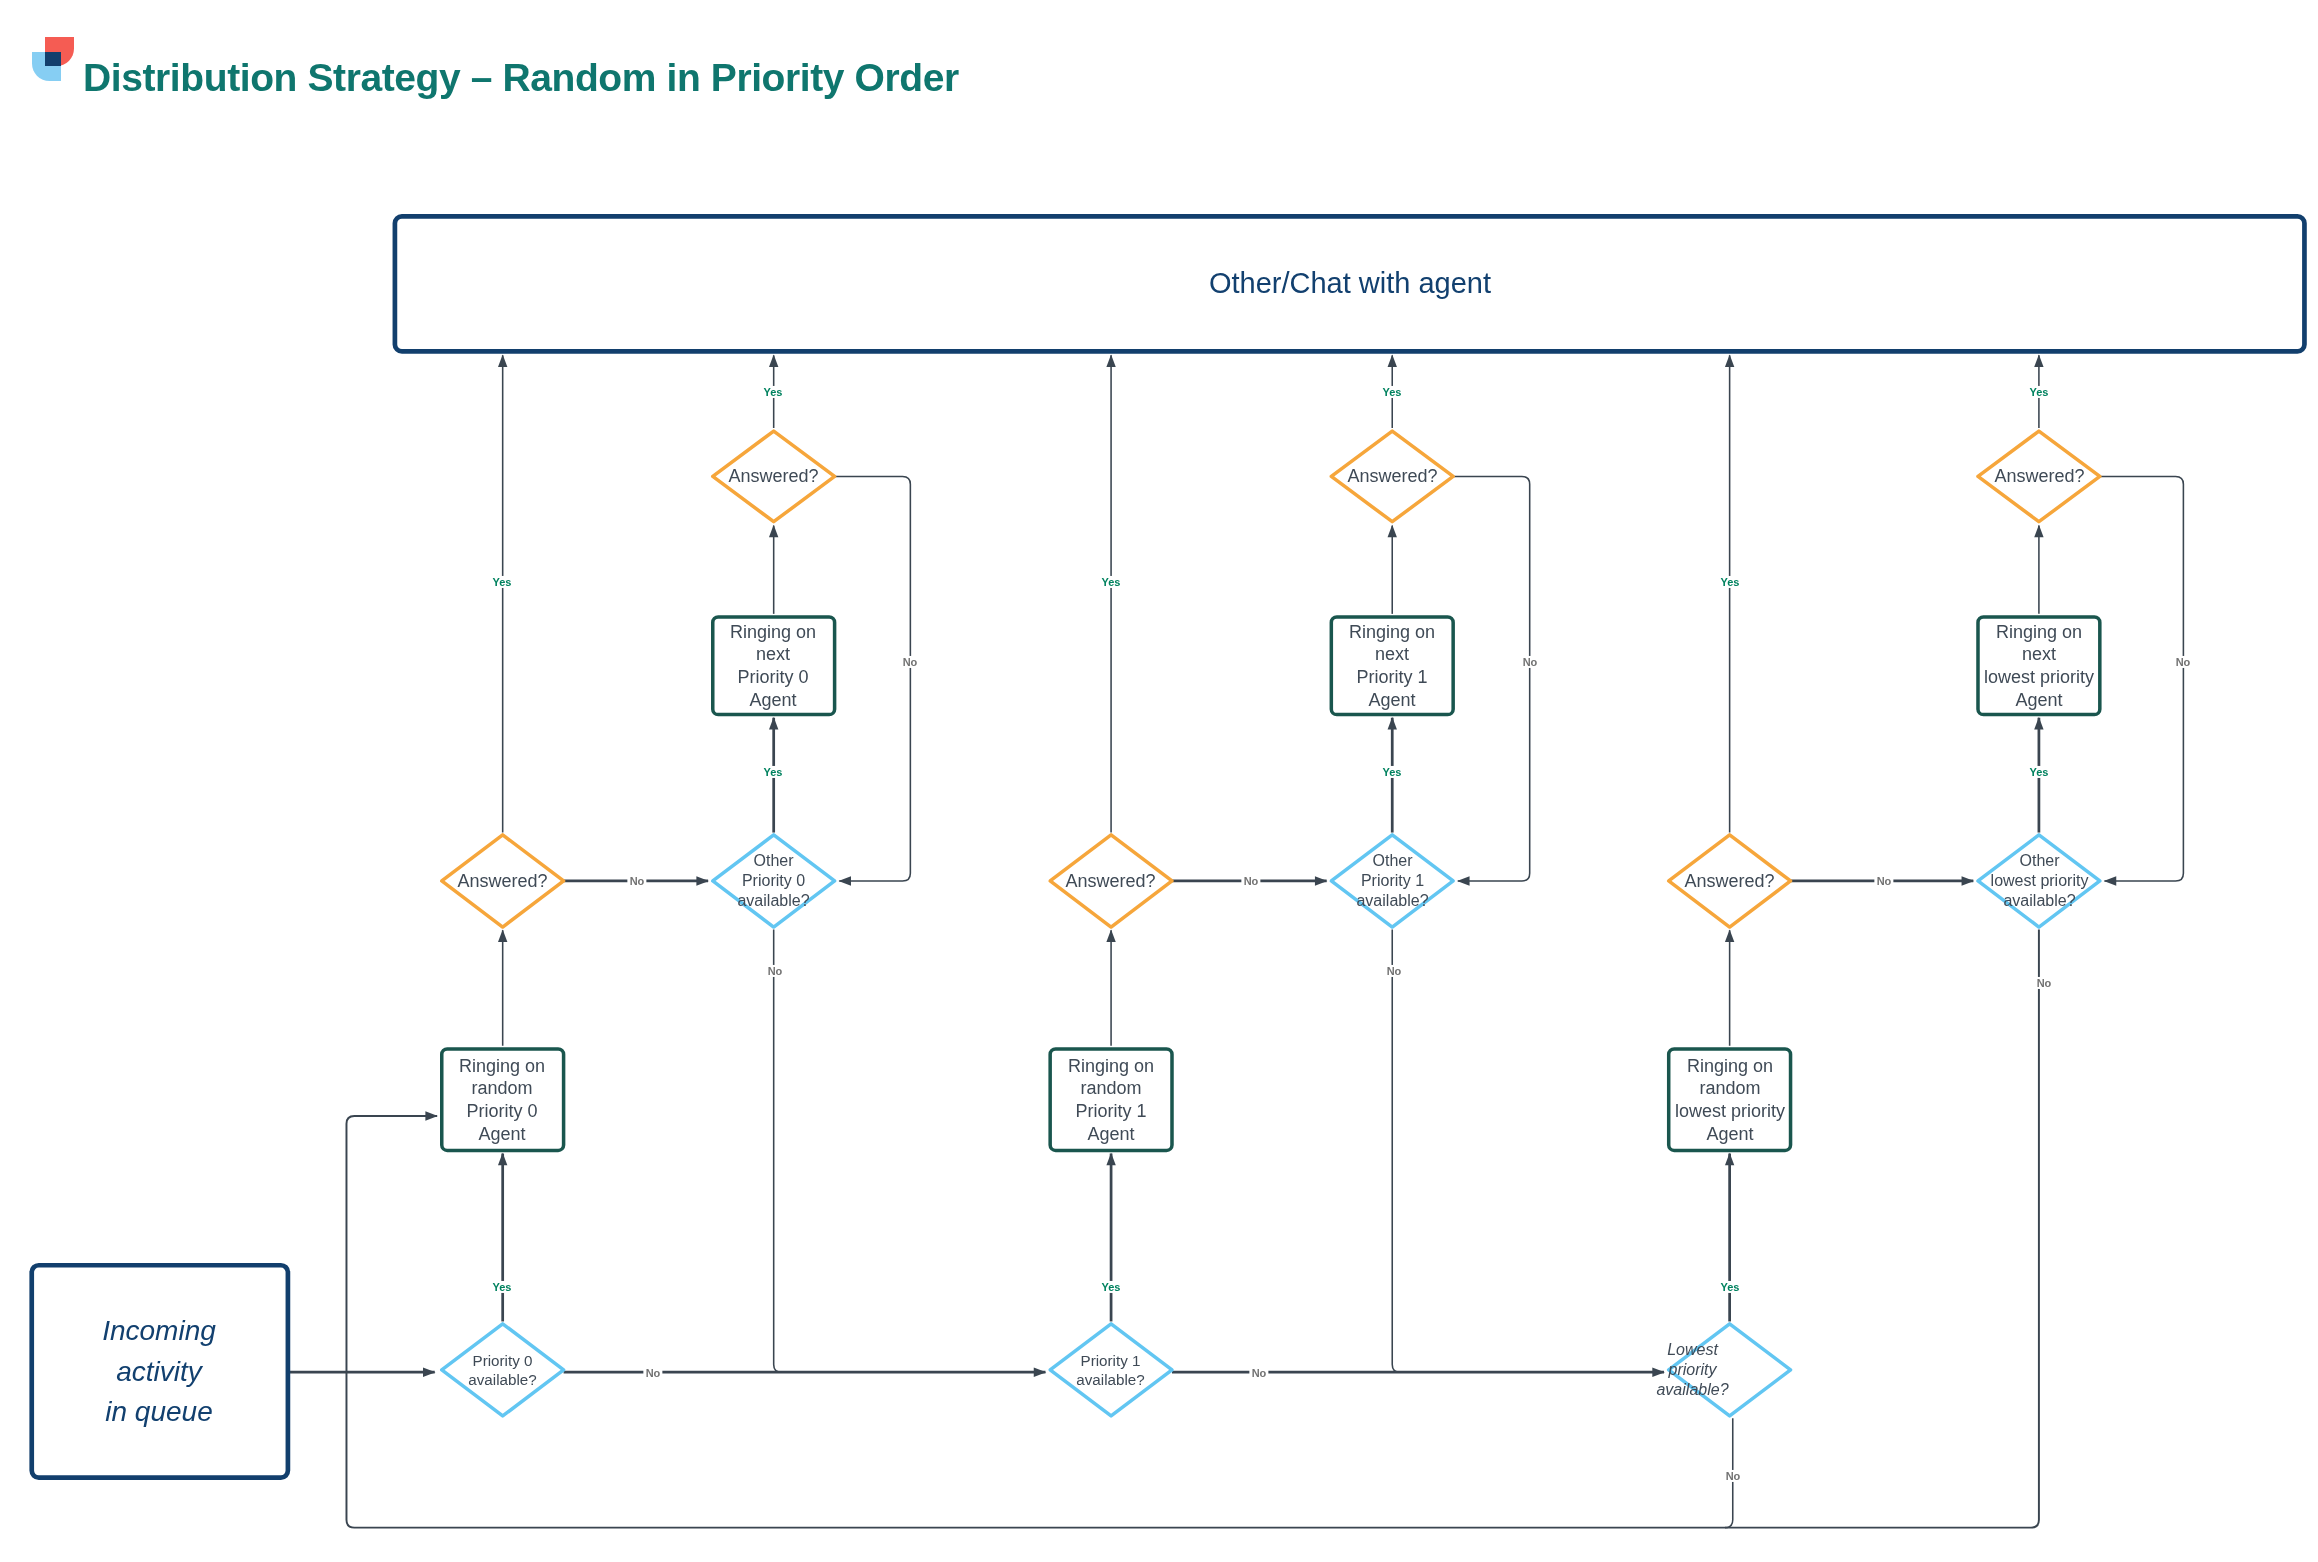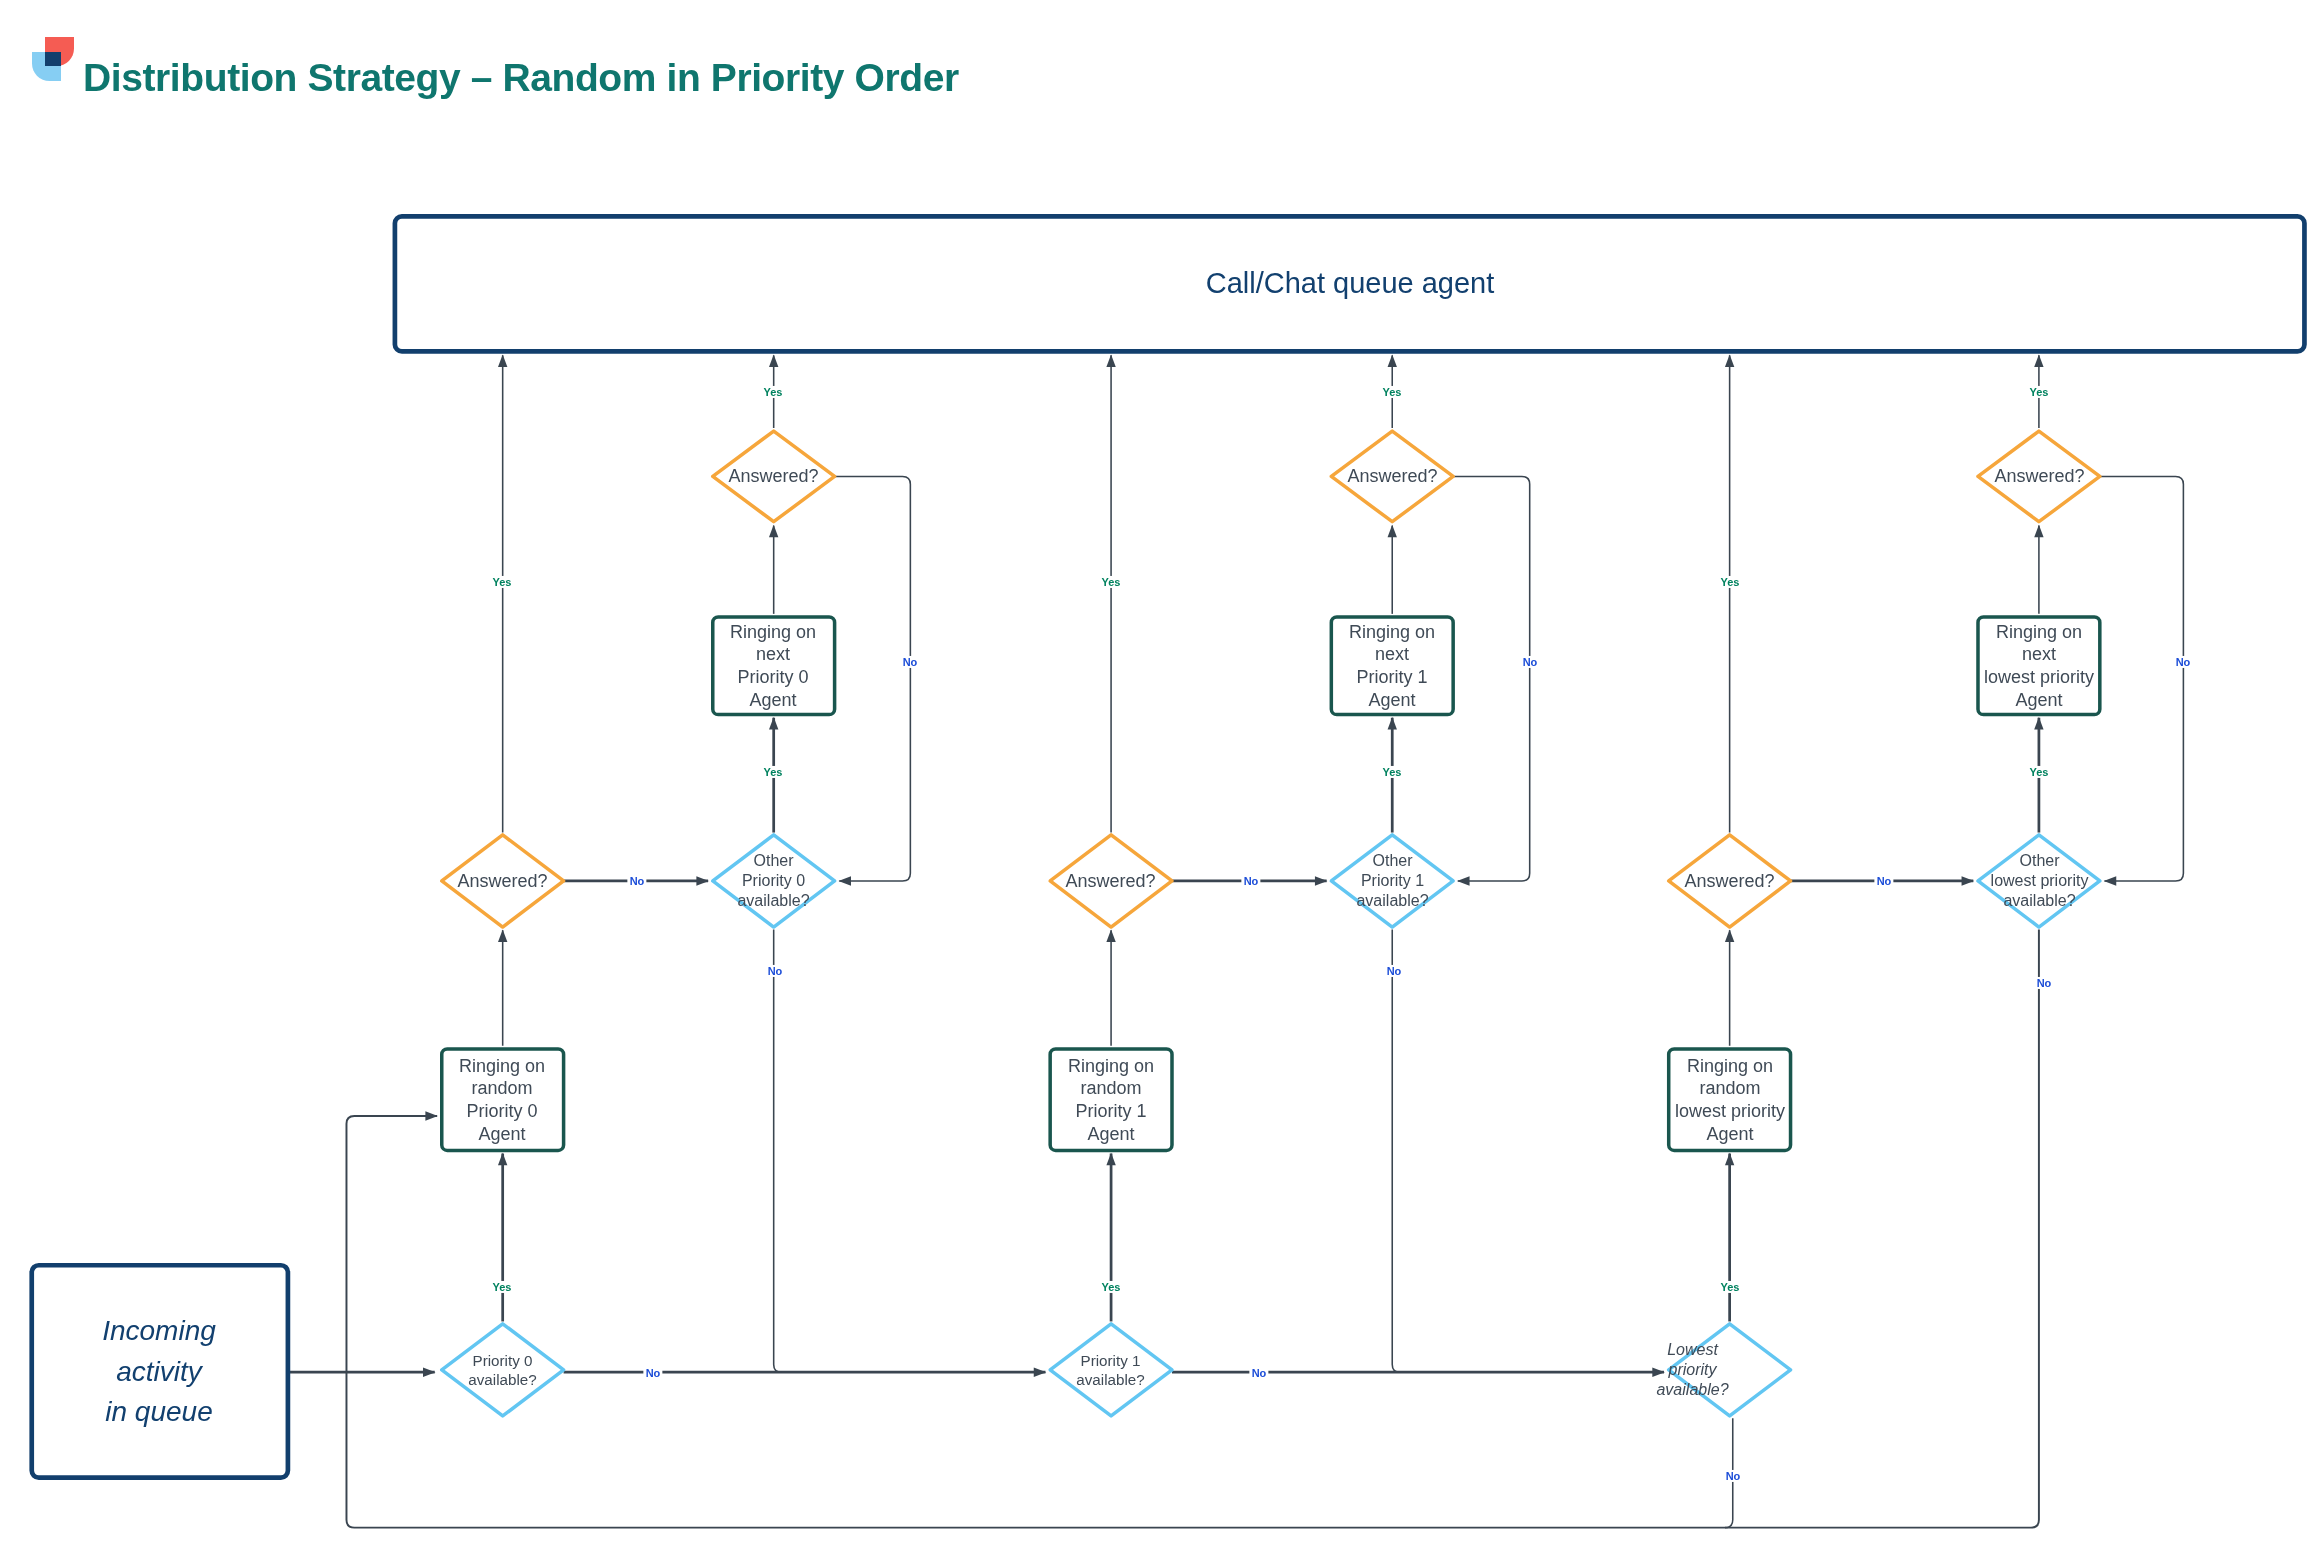--- a/index.html
+++ b/index.html
@@ -19,21 +19,21 @@
   .t-topbox{font-size:29px;color:#12406f;}
   .t-incoming{font-size:28px;line-height:1.46;color:#12406f;font-style:italic;}
   .t-answered{font-size:18px;}
   .t-avail2{font-size:15.2px;line-height:1.25;}
   .t-avail3{font-size:16px;line-height:1.24;}
   .t-box{font-size:18px;line-height:1.26;}
 
   .edge-label{position:absolute;transform:translate(-50%,-50%);font-size:11px;font-weight:700;
               background:#ffffff;padding:0 2.3px;line-height:1.1;}
   .lbl-yes{color:#00825f;}
-  .lbl-no{color:#1d4ed8;}
+  .lbl-no{color:#737373;}
 </style>
 </head>
 <body>
 
 <div class="canvas">
 
   <div class="logo">
     <div class="blue"></div>
     <div class="red"></div>
     <div class="navy"></div>
@@ -116,21 +116,21 @@
         <polygon points="643,1069 721,1128 643,1187 565,1128"></polygon>
         <polygon points="1422,1069 1500,1128 1422,1187 1344,1128"></polygon>
         <polygon points="2214,1069 2292,1128 2214,1187 2136,1128"></polygon>
         <polygon points="990,552 1068,610 990,668 912,610"></polygon>
         <polygon points="1782,552 1860,610 1782,668 1704,610"></polygon>
         <polygon points="2610,552 2688,610 2610,668 2532,610"></polygon>
       </g>
     </g>
   </svg>
 
-  <div class="node-text t-topbox" style="left:395px;top:216px;width:1910px;height:135px;">Call/Chat queue agent</div>
+  <div class="node-text t-topbox" style="left:395px;top:216px;width:1910px;height:135px;">Other/Chat with agent</div>
   <div class="node-text t-incoming" style="left:31px;top:1266px;width:256px;height:212px;">Incoming
 activity
 in queue</div>
 
   <div class="node-text t-avail2" style="left:436px;top:1324px;width:133px;height:92px;">Priority 0
 available?</div>
   <div class="node-text t-box" style="left:441px;top:1049px;width:122px;height:102px;">Ringing on
 random
 Priority 0
 Agent</div>

